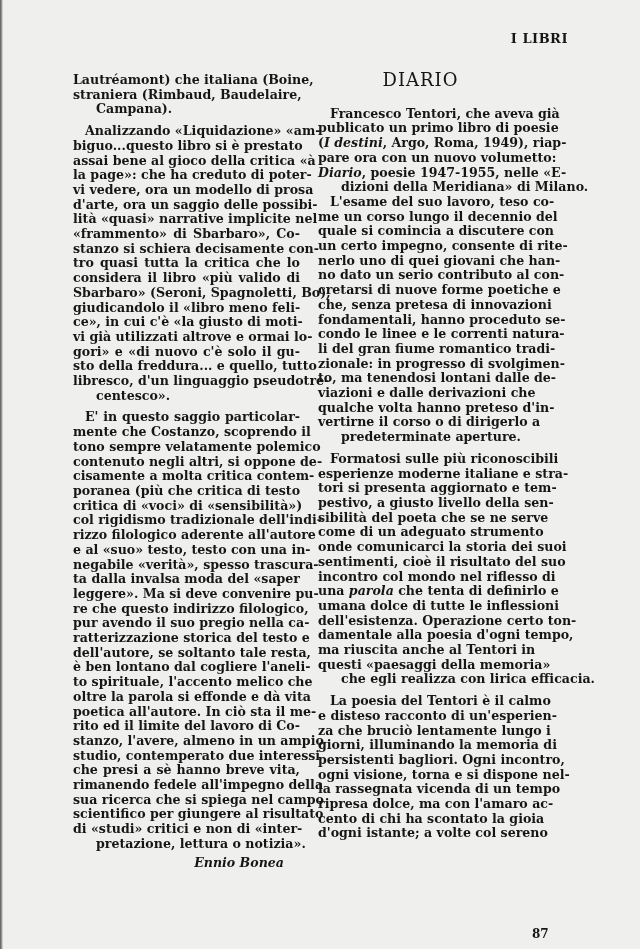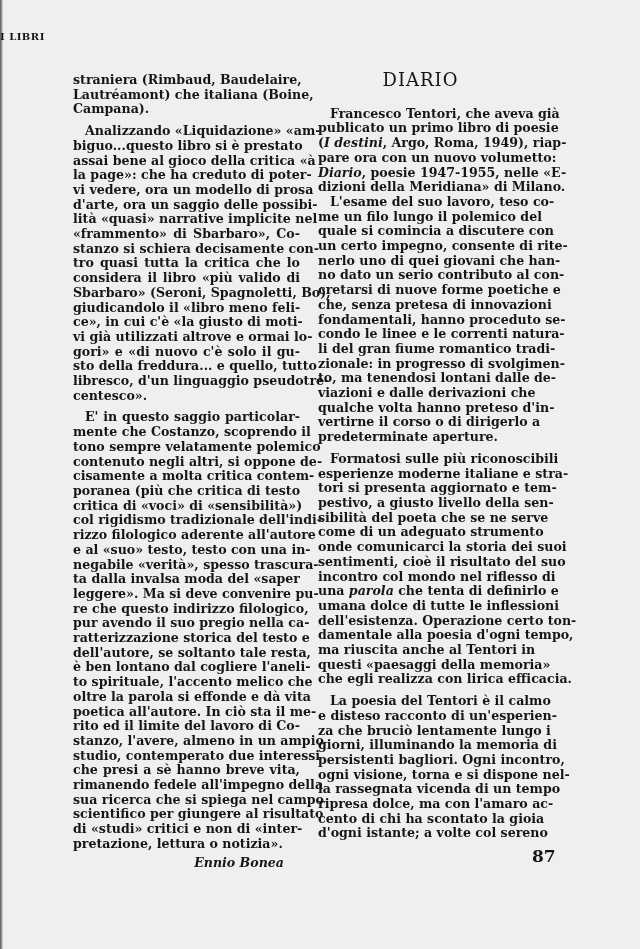--- a/index.html
+++ b/index.html
@@ -9,56 +9,56 @@
     font-family: "DejaVu Serif", serif;
     color: #161616;
     position: relative;
   }
   .page-edge {
     position: absolute; left: 0; top: 0; width: 3px; height: 949px;
     background: linear-gradient(to right, #555 0, #aaa 2px, transparent 3px);
   }
   .running-head {
     position: absolute; top: 31px; left: 0; width: 568px;
-    text-align: left; font-size: 10px; font-weight: bold; letter-spacing: 0.5px;
+    text-align: right; font-size: 13px; font-weight: bold; letter-spacing: 0.5px;
   }
   .col {
     position: absolute; top: 73px;
     font-size: 12.6px; line-height: 14.7px; font-weight: bold;
     text-align: justify; hyphens: manual;
   }
   .col-left { left: 73px; width: 227px; }
   .col-right { left: 318px; width: 205px; }
   .col .line { display: block; text-align: justify; text-align-last: justify; white-space: nowrap; }
-  .col .line.last { text-align-last: left; }
+  .col .line.last { text-align-last: left; margin-left: 23px; }
   .col .indent { padding-left: 12px; }
   .para-gap { height: 7px; }
   .title {
     text-align: center; font-size: 18px; font-weight: normal; letter-spacing: 1px;
     margin: 0 0 19px 0; font-family: "DejaVu Serif", serif;
   }
   .signature {
     display: block; text-align: right; font-style: italic; margin-top: 4px; padding-right: 16px;
   }
   .page-number {
-    position: absolute; top: 846px; left: 532px; font-size: 17px; font-weight: bold;
+    position: absolute; top: 927px; left: 532px; font-size: 12px; font-weight: bold;
   }
   em { font-style: italic; }
 </style>
 </head>
 <body>
 
 <div class="page-edge"></div>
 
 <div class="running-head">I LIBRI</div>
 
 <div class="col col-left" id="left-col">
     <div>
+      <span class="line">Lautréamont) che italiana (Boine,</span>
       <span class="line">straniera (Rimbaud, Baudelaire,</span>
-      <span class="line">Lautréamont) che italiana (Boine,</span>
       <span class="line last">Campana).</span>
     </div>
     <div class="para-gap"></div>
     <div>
       <span class="line indent">Analizzando «Liquidazione» «am-</span>
       <span class="line">biguo...questo libro si è prestato</span>
       <span class="line">assai bene al gioco della critica «à</span>
       <span class="line">la page»: che ha creduto di poter-</span>
       <span class="line">vi vedere, ora un modello di prosa</span>
       <span class="line">d'arte, ora un saggio delle possibi-</span>
@@ -117,21 +117,21 @@
 <div>
       <span class="line indent">Francesco Tentori, che aveva già</span>
       <span class="line">publicato un primo libro di poesie</span>
       <span class="line">(<em>I destini</em>, Argo, Roma, 1949), riap-</span>
       <span class="line">pare ora con un nuovo volumetto:</span>
       <span class="line"><em>Diario</em>, poesie 1947-1955, nelle «E-</span>
       <span class="line last">dizioni della Meridiana» di Milano.</span>
     </div>
     <div>
       <span class="line indent">L'esame del suo lavoro, teso co-</span>
-      <span class="line">me un filo lungo il polemico del</span>
+      <span class="line">me un corso lungo il decennio del</span>
       <span class="line">quale si comincia a discutere con</span>
       <span class="line">un certo impegno, consente di rite-</span>
       <span class="line">nerlo uno di quei giovani che han-</span>
       <span class="line">no dato un serio contributo al con-</span>
       <span class="line">cretarsi di nuove forme poetiche e</span>
       <span class="line">che, senza pretesa di innovazioni</span>
       <span class="line">fondamentali, hanno proceduto se-</span>
       <span class="line">condo le linee e le correnti natura-</span>
       <span class="line">li del gran fiume romantico tradi-</span>
       <span class="line">zionale: in progresso di svolgimen-</span>

